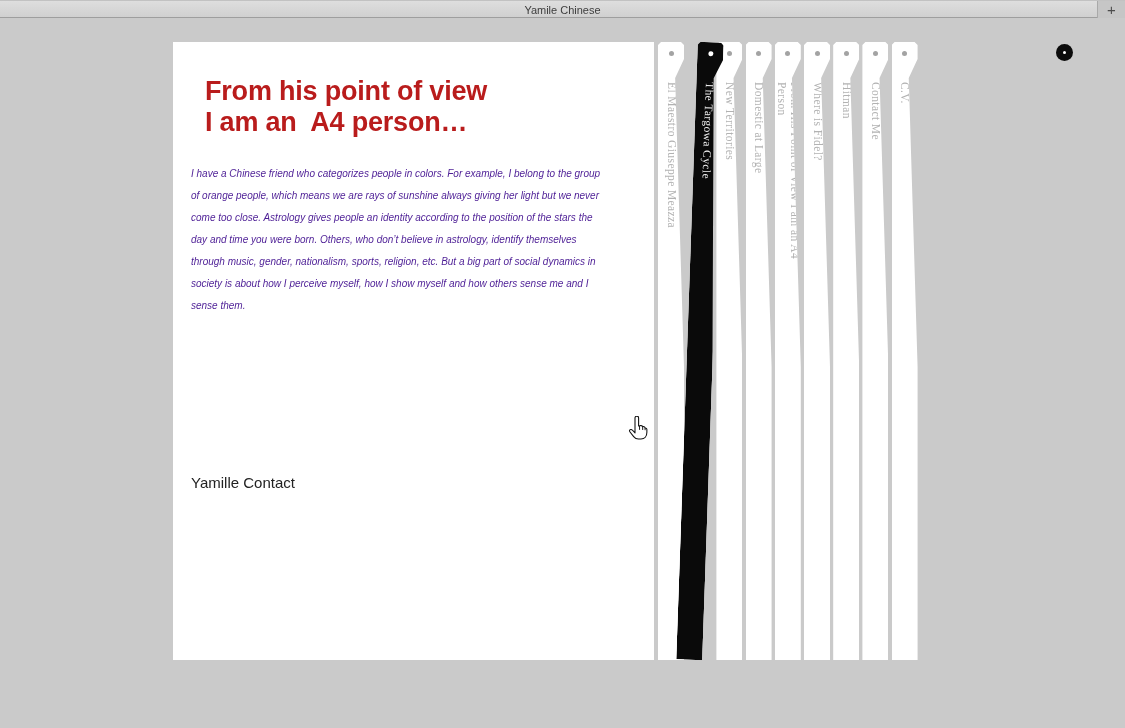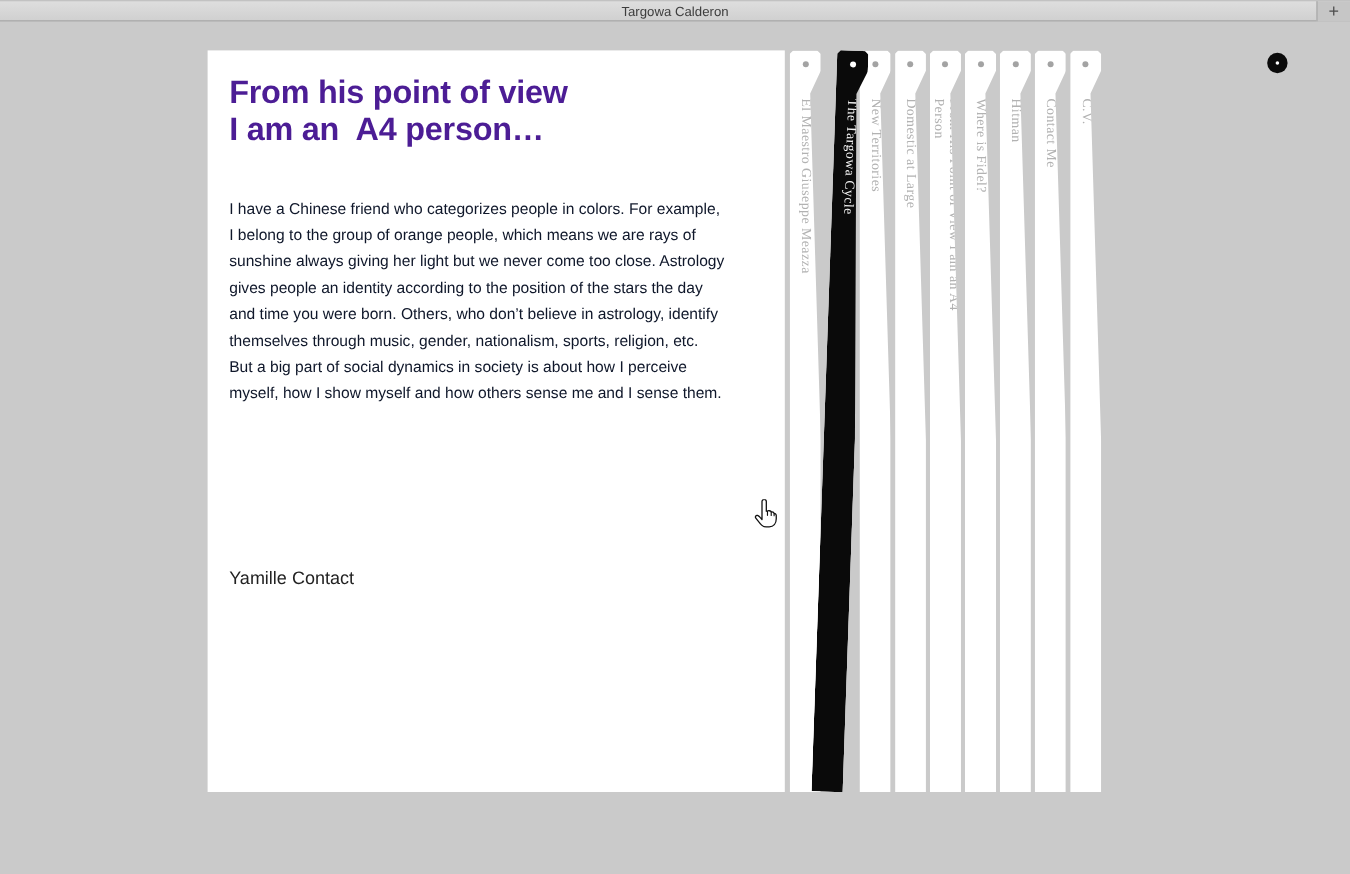--- a/index.html
+++ b/index.html
@@ -43,29 +43,29 @@
   }
 
   
   .content-card {
     position: absolute; left: 173px; top: 24px;
     width: 481px; height: 618px;
     background: #ffffff;
   }
   .page-heading {
     position: absolute; left: 18px; top: 20px;
-    margin: 0;
+    margin: 14px;
     font-size: 27px; line-height: 31px; font-weight: bold;
-    letter-spacing: -0.2px; color: #4c1d95;
+    letter-spacing: -0.2px; color: #b91c1c;
     white-space: pre-wrap;
   }
   .intro-paragraph {
     position: absolute; left: 18px; top: 121px;
     width: 414px; margin: 0;
-    font-size: 13px; line-height: 22px; color: #0f172a;
+    font-size: 10px; line-height: 22px; color: #4c1d95; font-style: italic;
   }
   .signature-text {
     position: absolute; left: 18px; top: 431px;
     font-size: 15px; line-height: 20px; color: #222222;
   }
   .links-block {
     position: absolute; left: 18px; top: 497px;
   }
   .text-link {
     font-size: 15px; line-height: 23px; font-weight: bold;
@@ -132,21 +132,21 @@
     position: absolute; left: 628px; top: 398px;
     width: 20px; height: 24px;
     pointer-events: none;
     z-index: 20;
   }
 </style>
 </head>
 <body>
 
 <div class="browser-bar">
-  <div class="window-title">Targowa Calderon</div>
+  <div class="window-title">Yamile Chinese</div>
   <div class="new-tab-button">+</div>
 </div>
 
 <div class="page">
 
   <div class="content-card">
     <h1 class="page-heading">From his point of view
 I am an  A4 person…</h1>
     <p class="intro-paragraph">I have a Chinese friend who categorizes people in colors. For example, I belong to the group of orange people, which means we are rays of sunshine always giving her light but we never come too close. Astrology gives people an identity according to the position of the stars the day and time you were born. Others, who don’t believe in astrology, identify themselves through music, gender, nationalism, sports, religion, etc. But a big part of social dynamics in society is about how I perceive myself, how I show myself and how others sense me and I sense them.</p>
     <div class="signature-text">Yamille Contact</div>

